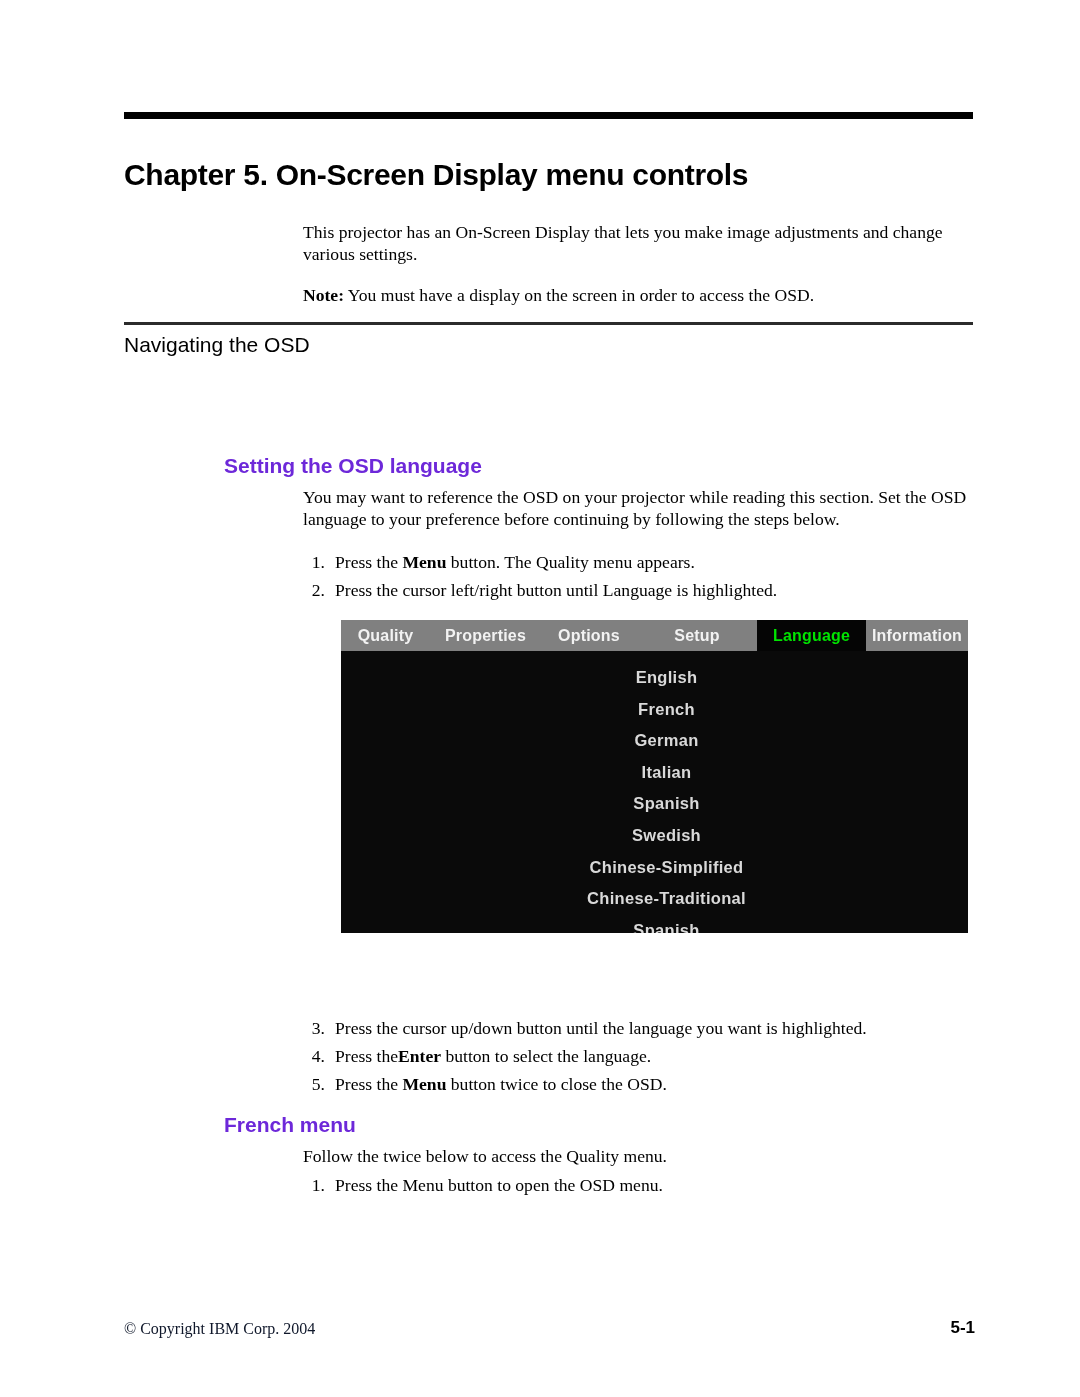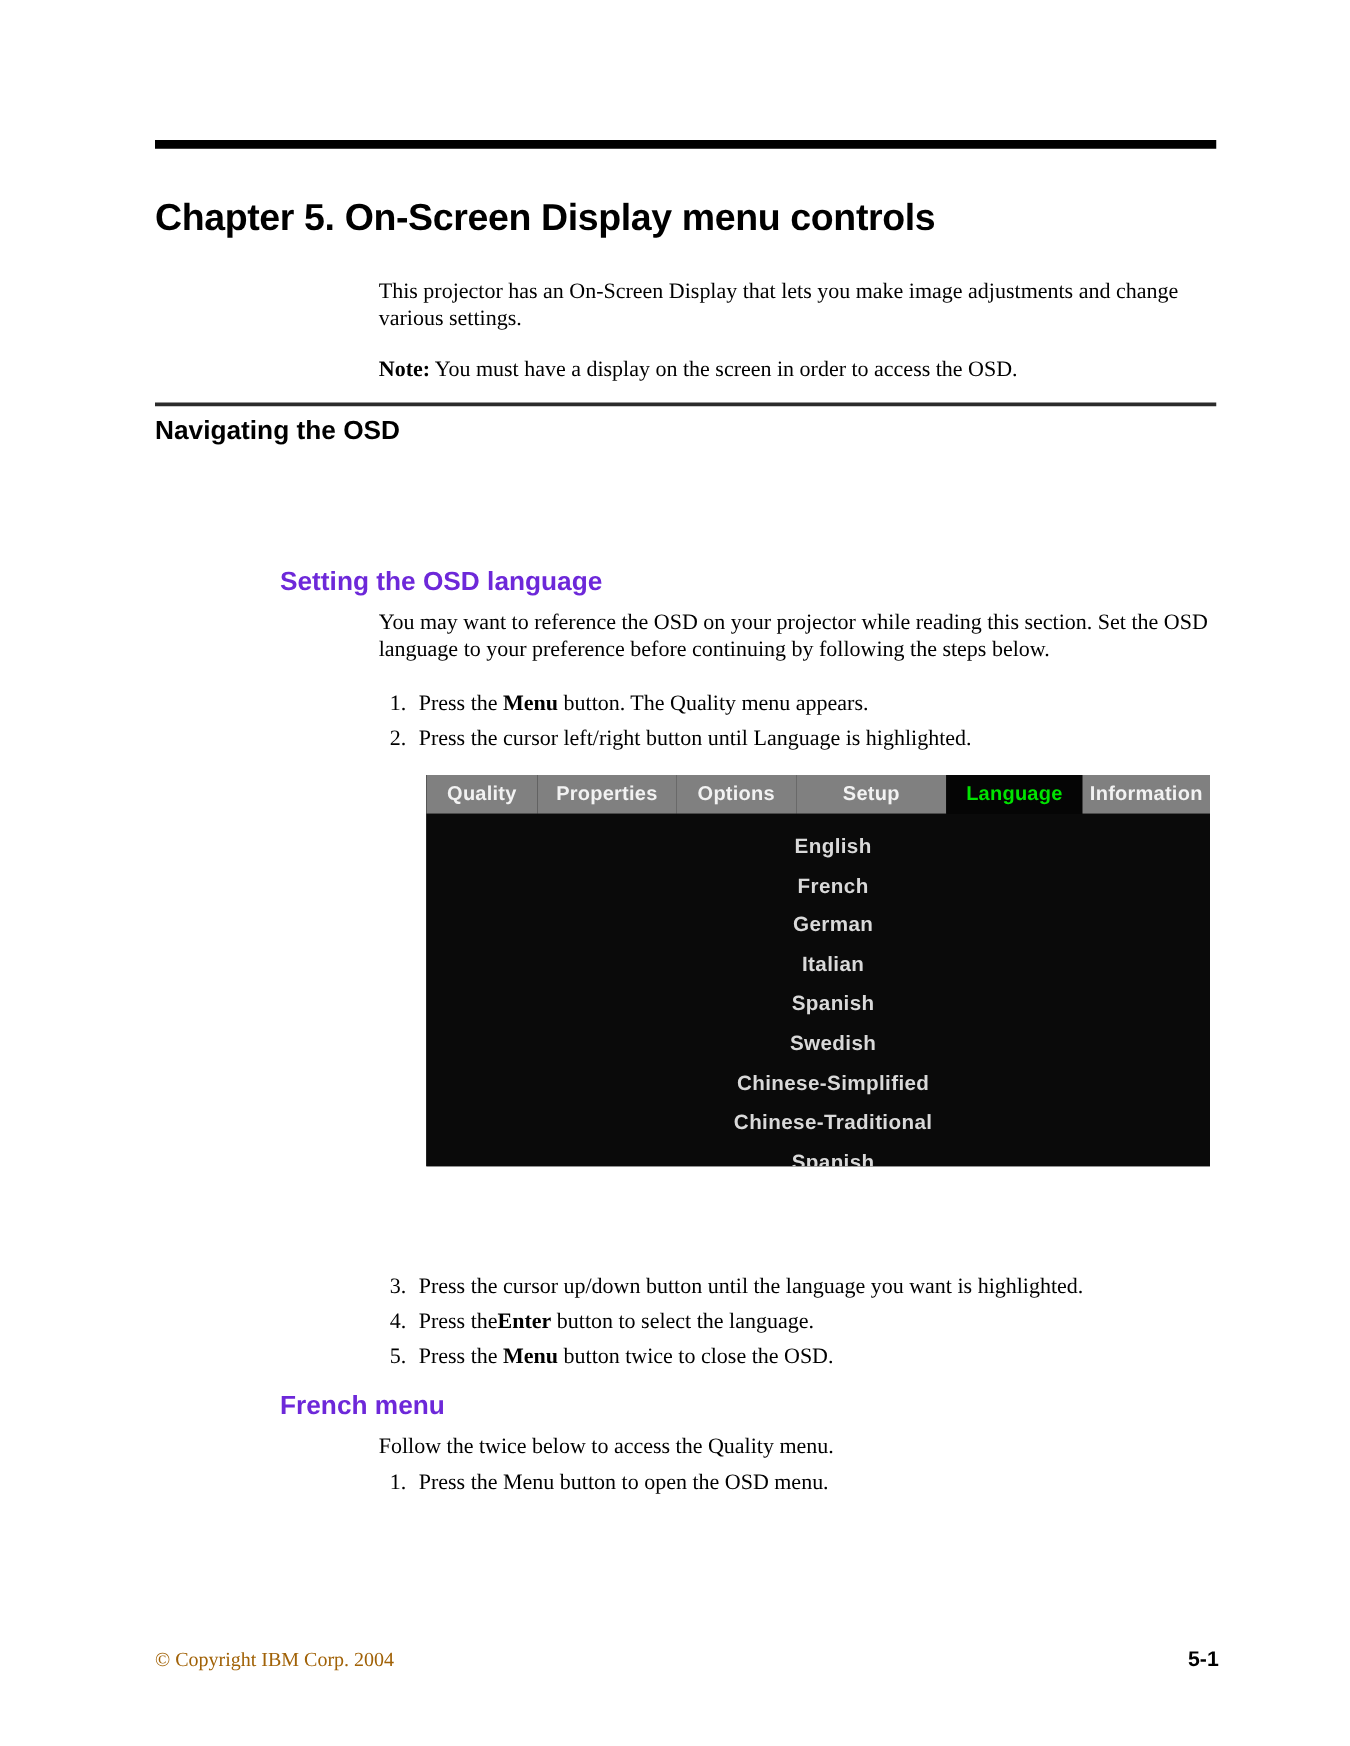--- a/index.html
+++ b/index.html
@@ -51,21 +51,21 @@
     font-weight: bold;
     font-size: 30px;
     letter-spacing: -0.3px;
     color: #000;
     line-height: 1.1;
   }
   .h2 {
     position: absolute;
     left: 124px;
     font-family: "Liberation Sans", sans-serif;
-    font-weight: bold;
+    font-weight: normal;
     font-size: 21px;
     color: #000;
   }
   .h3 {
     position: absolute;
     left: 224px;
     font-family: "Liberation Sans", sans-serif;
     font-weight: bold;
     font-size: 21px;
     color: #6d28d9;
@@ -249,21 +249,21 @@
     margin-left: 12px;
   }
 
   
   .footer-left {
     position: absolute;
     left: 124px;
     top: 1320px;
     font-family: "Liberation Serif", serif;
     font-size: 16px;
-    color: #a16207;
+    color: #0f172a;
   }
   .footer-right {
     position: absolute;
     left: 930px;
     top: 1318px;
     width: 45px;
     text-align: right;
     font-family: "Liberation Sans", sans-serif;
     font-weight: bold;
     font-size: 17px;

